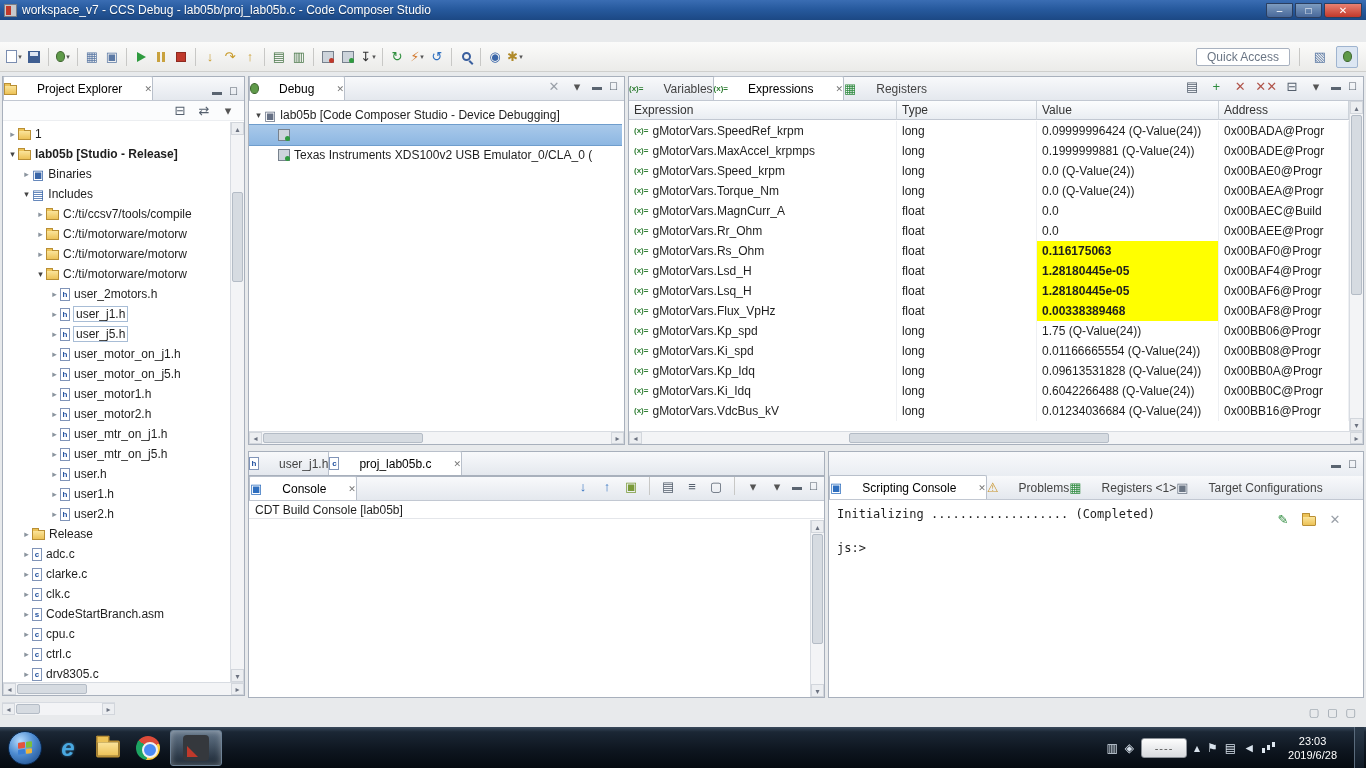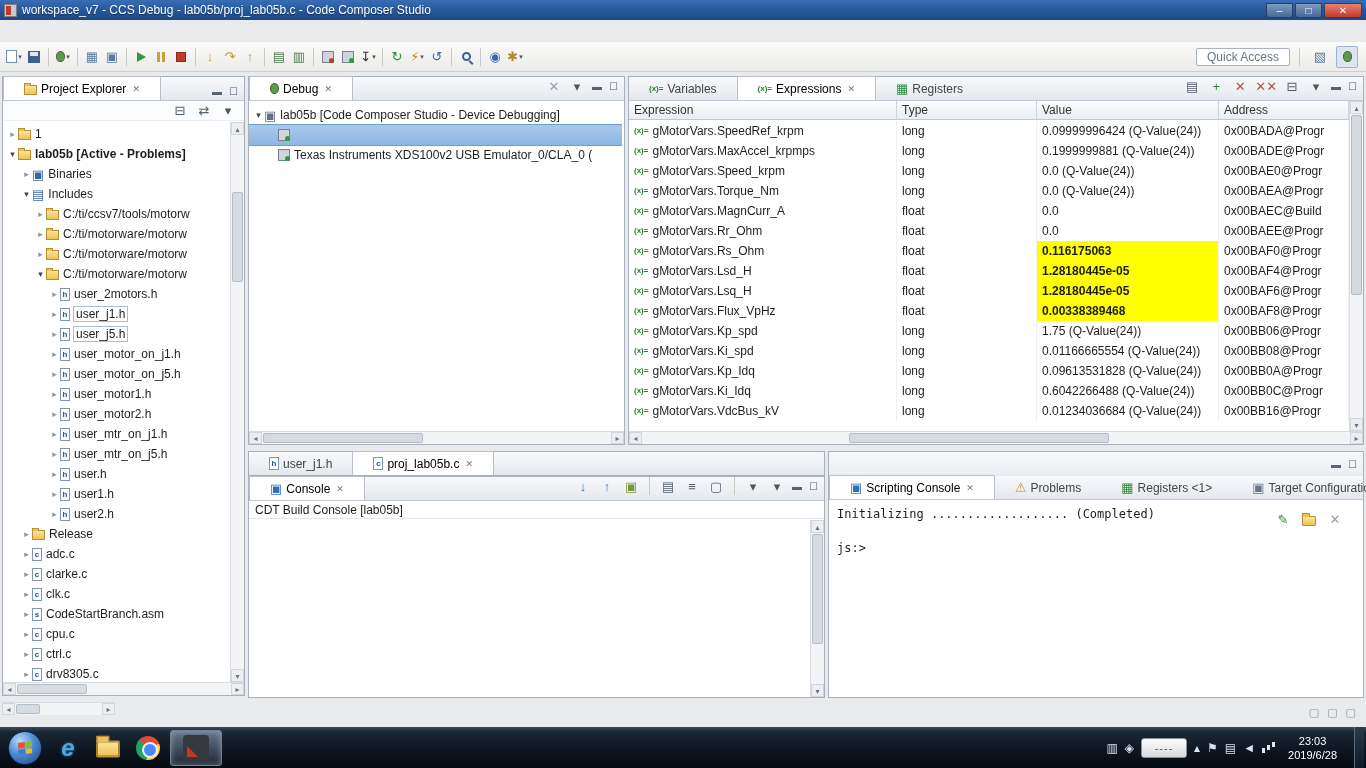--- a/index.html
+++ b/index.html
@@ -27,21 +27,21 @@
   .tbtn .dd { font-size:7px; color:#555; margin-left:1px; }
   .gly { font-size:13px; line-height:1; }
   .toolbar-right { margin-left:auto; display:flex; align-items:center; gap:5px; padding-right:4px; }
   .quick-access { background:#fff; border:1px solid #a9b2c0; border-radius:2px; padding:1px 10px; color:#6b7685; font-size:12px; height:18px; line-height:15px;}
   .persp { width:22px; height:22px; display:flex; align-items:center; justify-content:center; border-radius:2px; }
   .persp.active { background:#dce6f2; border:1px solid #9fb4cf; }
 
   
   .panel { position:absolute; background:#fff; border:1px solid #a8b0bc; }
   .phead { display:flex; align-items:flex-end; background:linear-gradient(#f8f9fb,#e4e8ee); border-bottom:1px solid #c2c8d2; height:24px; }
-  .tab { display:inline-flex; align-items:center; gap:4px; height:23px; padding:0 20px; font-size:12px; color:#444; white-space:nowrap;}
+  .tab { display:inline-flex; align-items:center; gap:20px; height:23px; padding:0 0; font-size:12px; color:#444; white-space:nowrap;}
   .tab.active { background:#fff; border:1px solid #b9c0cb; border-bottom:none; border-radius:2px 2px 0 0; color:#000; height:24px; }
   .tab-close { font-size:9px; color:#777; margin-left:2px; }
   .ptools { margin-left:auto; display:flex; align-items:center; gap:3px; padding-right:4px; padding-bottom:3px; }
   .pbtn { font-size:10px; color:#5a6470; padding:0 2px; }
 
   
   .mi { display:inline-block; position:relative; }
   .mi-file { width:11px; height:13px; background:#fff; border:1px solid #7a8db0; }
   .mi-floppy { width:12px; height:12px; background:#3f5e91; }
   .mi-floppy::after { content:""; position:absolute; left:2px; top:1px; width:8px; height:4px; background:#dfe6f2; }
@@ -283,36 +283,36 @@
       </div>
     <div id="pe-tree">
         <div class="trow" style="padding-left: 4px;">
           <span class="twisty">▸</span>
           <div class="ic-folder"></div>
           <span class="tlabel">1</span>
         </div>
         <div class="trow" style="padding-left: 4px;">
           <span class="twisty open">▾</span>
           <div class="ic-folder"></div>
-          <span class="tlabel bold">lab05b [Active - Problems]</span>
+          <span class="tlabel bold">lab05b [Studio - Release]</span>
         </div>
         <div class="trow" style="padding-left: 18px;">
           <span class="twisty">▸</span>
           <span class="gly" style="color: rgb(58, 102, 168);">▣</span>
           <span class="tlabel">Binaries</span>
         </div>
         <div class="trow" style="padding-left: 18px;">
           <span class="twisty open">▾</span>
           <span class="gly" style="color: rgb(58, 102, 168);">▤</span>
           <span class="tlabel">Includes</span>
         </div>
         <div class="trow" style="padding-left: 32px;">
           <span class="twisty">▸</span>
           <div class="ic-folder"></div>
-          <span class="tlabel">C:/ti/ccsv7/tools/motorw</span>
+          <span class="tlabel">C:/ti/ccsv7/tools/compile</span>
         </div>
         <div class="trow" style="padding-left: 32px;">
           <span class="twisty">▸</span>
           <div class="ic-folder"></div>
           <span class="tlabel">C:/ti/motorware/motorw</span>
         </div>
         <div class="trow" style="padding-left: 32px;">
           <span class="twisty">▸</span>
           <div class="ic-folder"></div>
           <span class="tlabel">C:/ti/motorware/motorw</span>

